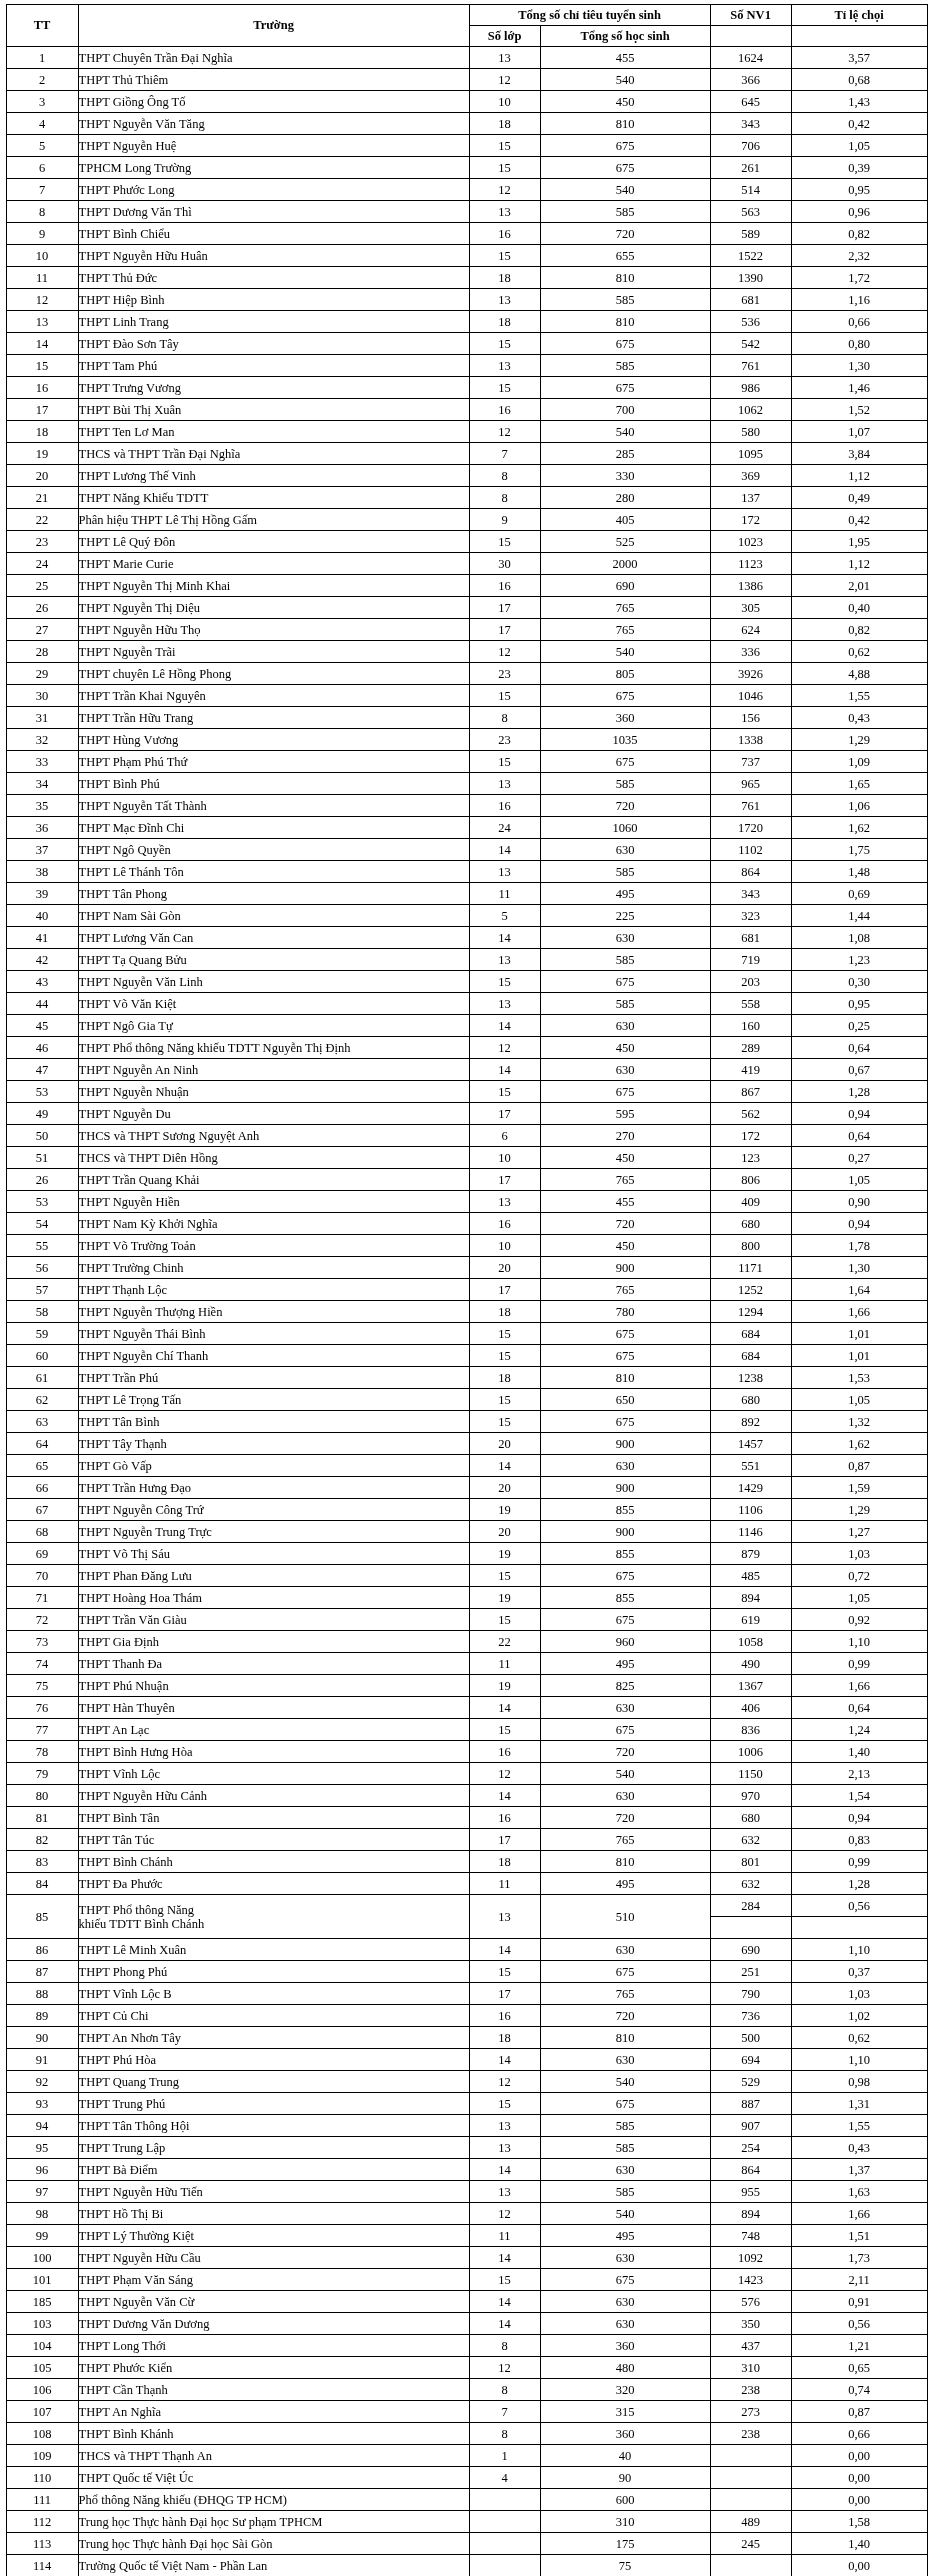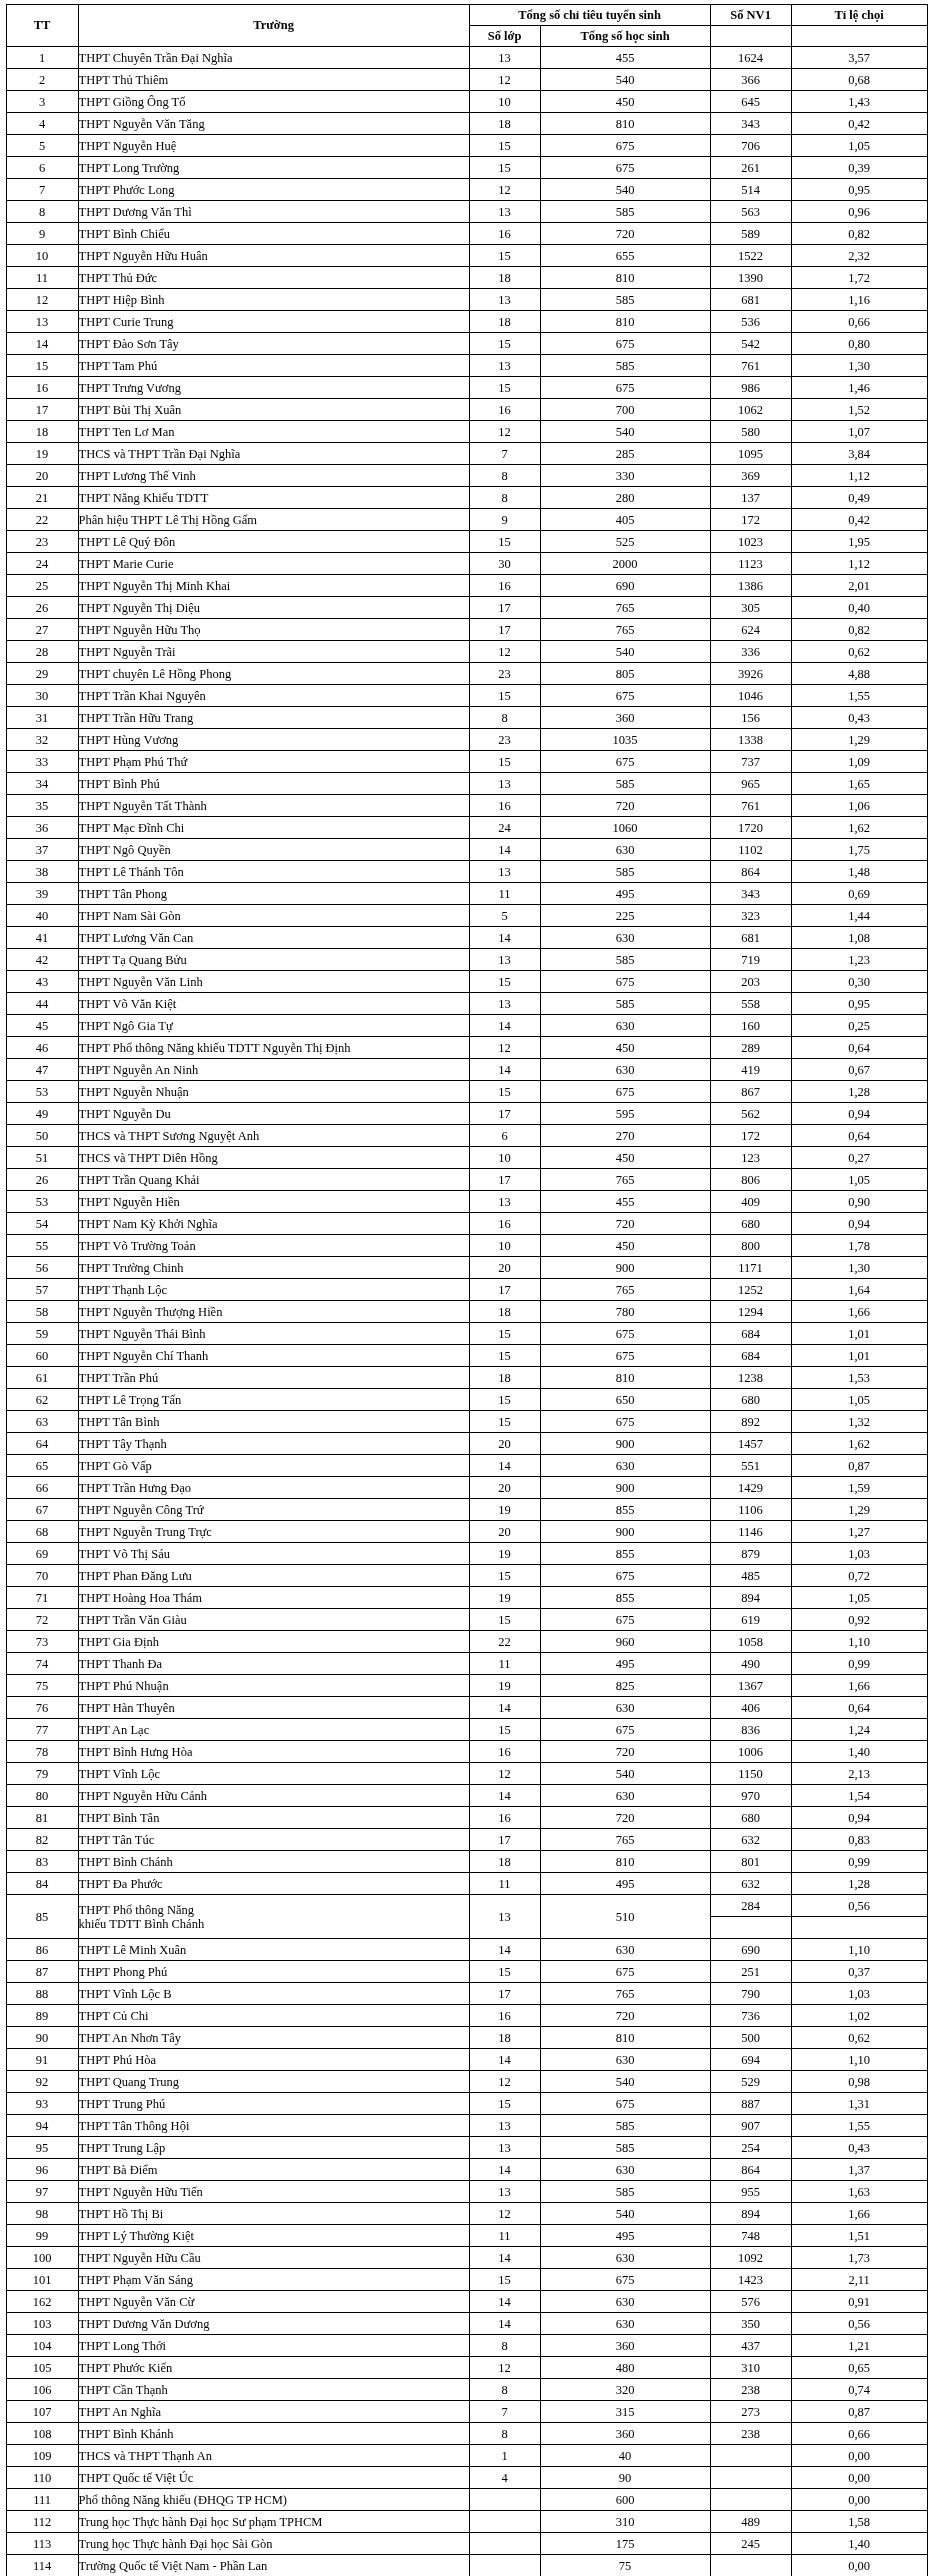--- a/index.html
+++ b/index.html
@@ -114,21 +114,21 @@
       <tr>
         <td class="c-num">5</td>
         <td class="c-school">THPT Nguyễn Huệ</td>
         <td class="c-num">15</td>
         <td class="c-num">675</td>
         <td class="c-num">706</td>
         <td class="c-num">1,05</td>
       </tr>
       <tr>
         <td class="c-num">6</td>
-        <td class="c-school">THPT Long Trường</td>
+        <td class="c-school">TPHCM Long Trường</td>
         <td class="c-num">15</td>
         <td class="c-num">675</td>
         <td class="c-num">261</td>
         <td class="c-num">0,39</td>
       </tr>
       <tr>
         <td class="c-num">7</td>
         <td class="c-school">THPT Phước Long</td>
         <td class="c-num">12</td>
         <td class="c-num">540</td>
@@ -170,21 +170,21 @@
       <tr>
         <td class="c-num">12</td>
         <td class="c-school">THPT Hiệp Bình</td>
         <td class="c-num">13</td>
         <td class="c-num">585</td>
         <td class="c-num">681</td>
         <td class="c-num">1,16</td>
       </tr>
       <tr>
         <td class="c-num">13</td>
-        <td class="c-school">THPT Curie Trung</td>
+        <td class="c-school">THPT Linh Trang</td>
         <td class="c-num">18</td>
         <td class="c-num">810</td>
         <td class="c-num">536</td>
         <td class="c-num">0,66</td>
       </tr>
       <tr>
         <td class="c-num">14</td>
         <td class="c-school">THPT Đào Sơn Tây</td>
         <td class="c-num">15</td>
         <td class="c-num">675</td>
@@ -886,21 +886,21 @@
       </tr>
       <tr>
         <td class="c-num">101</td>
         <td class="c-school">THPT Phạm Văn Sáng</td>
         <td class="c-num">15</td>
         <td class="c-num">675</td>
         <td class="c-num">1423</td>
         <td class="c-num">2,11</td>
       </tr>
       <tr>
-        <td class="c-num">162</td>
+        <td class="c-num">185</td>
         <td class="c-school">THPT Nguyễn Văn Cừ</td>
         <td class="c-num">14</td>
         <td class="c-num">630</td>
         <td class="c-num">576</td>
         <td class="c-num">0,91</td>
       </tr>
       <tr>
         <td class="c-num">103</td>
         <td class="c-school">THPT Dương Văn Dương</td>
         <td class="c-num">14</td>

